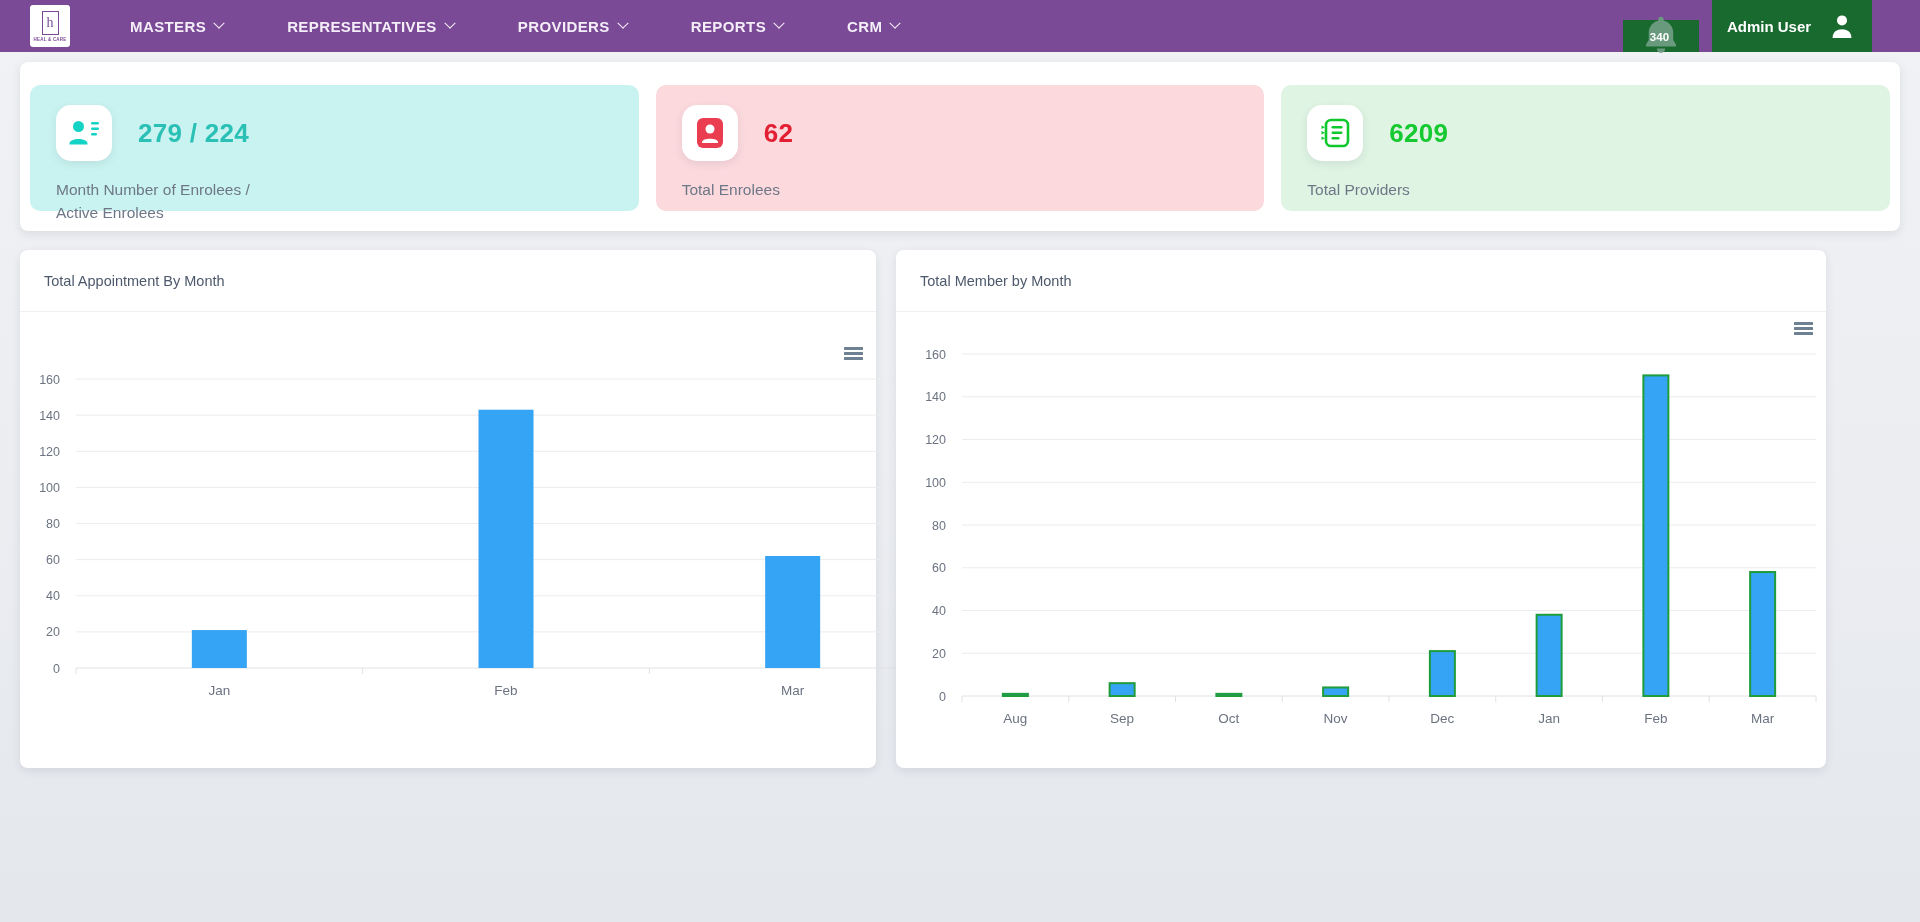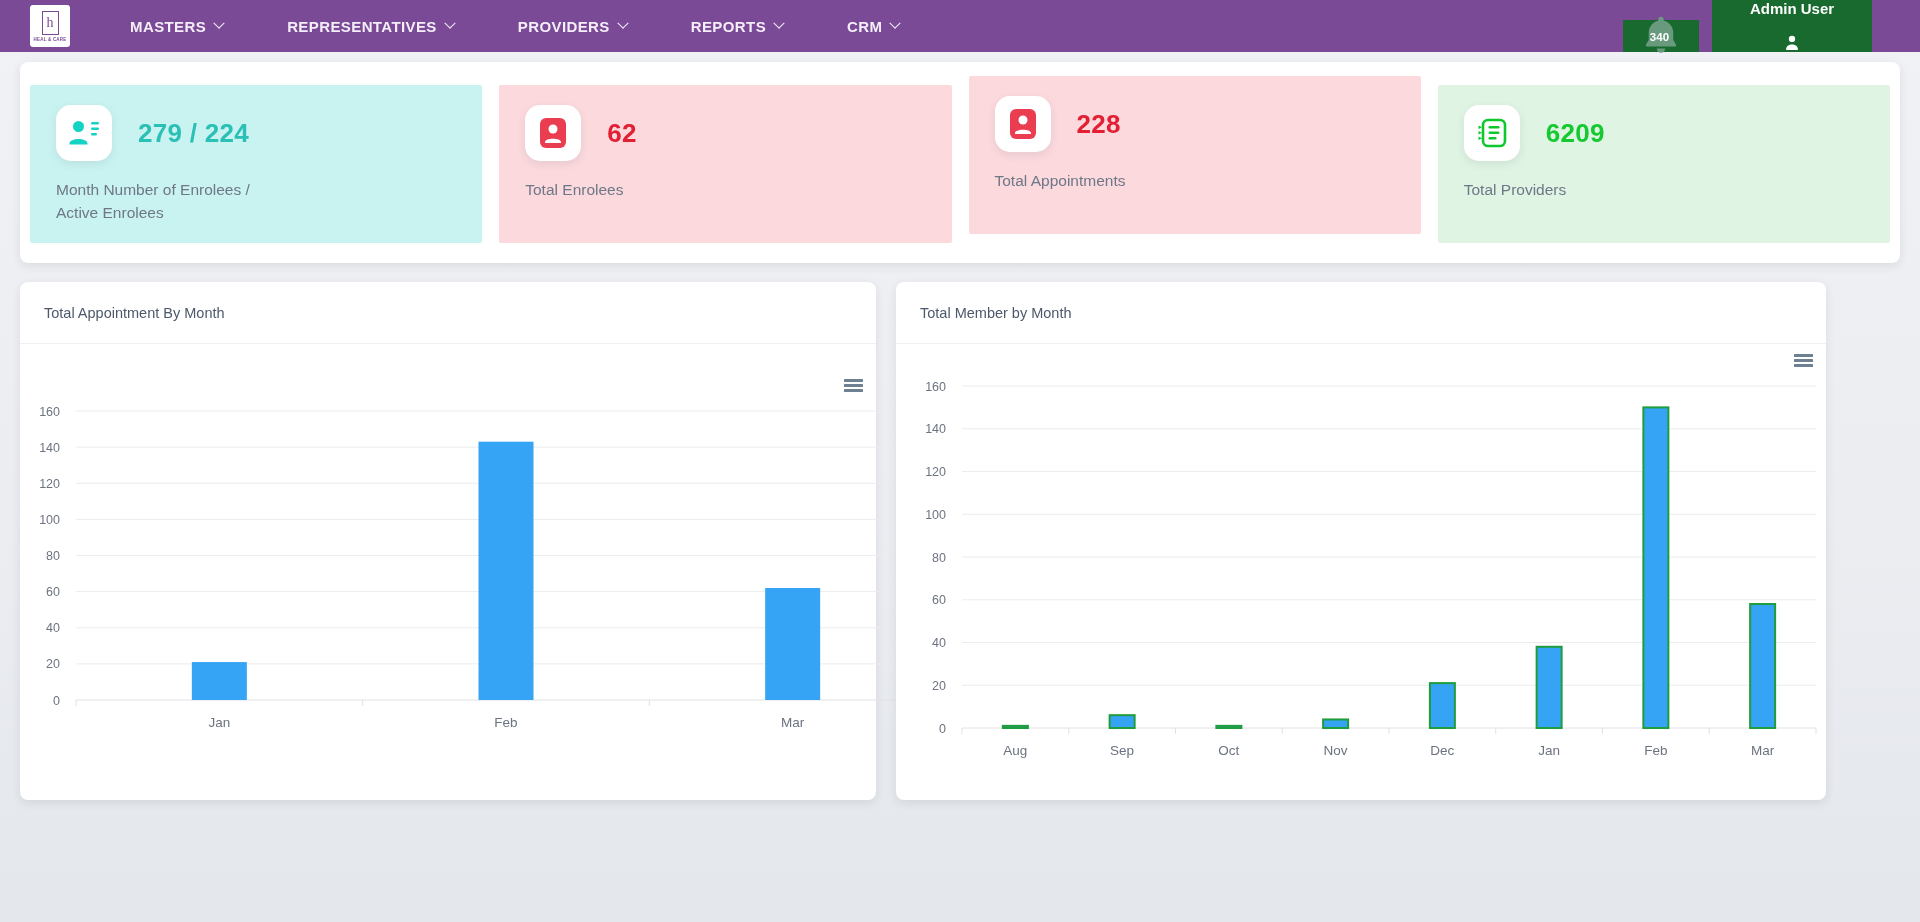--- a/index.html
+++ b/index.html
@@ -16,27 +16,27 @@
   .logo-sub { font-size:4.5px; color:#7b4a97; font-weight:bold; letter-spacing:.2px; margin-top:2px; white-space:nowrap; }
   .nav-menu { display:flex; align-items:center; margin-left:60px; gap:64px; }
   .nav-item { display:flex; align-items:center; gap:9px; color:#f4eef8; font-size:15px; font-weight:600;
     letter-spacing:.4px; cursor:pointer; }
   .chev { width:8px; height:8px; border-right:1.6px solid #f4eef8; border-bottom:1.6px solid #f4eef8;
     transform:rotate(45deg) translate(-2px,-2px); }
   .nav-right { margin-left:auto; display:flex; align-items:stretch; gap:13px; margin-right:48px; }
   .bell-box { width:76px; background:#186a2f; display:flex; align-items:center; justify-content:center; position:relative; cursor:pointer;margin-top:20px; }
   .bell-count { position:absolute; left:50%; top:54%; transform:translate(-58%,-50%); color:#fff;
     font-size:11.5px; font-weight:bold; }
-  .user-box { width:160px; background:#186a2f; display:flex; align-items:center; justify-content:center; gap:16px; cursor:pointer;flex-direction:column; }
+  .user-box { width:160px; background:#186a2f; display:flex; align-items:center; justify-content:center; gap:16px; cursor:pointer; }
   .user-name { color:#fff; font-size:15px; font-weight:bold; }
 
   
   .stats-panel { margin:10px 20px 0 20px; background:#fff; border-radius:8px;
     box-shadow:0 3px 10px rgba(40,50,70,.10); padding:23px 10px 20px 10px; display:flex; gap:17px; }
-  .stat-card { flex:1; height:158px; border-radius:2px; padding:20px 26px; position:relative; }
+  .stat-card { flex:1; height:126px; border-radius:10px; padding:20px 26px; position:relative; }
   .stat-card.up { transform:translateY(-9px); }
   .theme-teal  { background:#c9f3f0; }
   .theme-pink  { background:#fbd9dd; }
   .theme-green { background:#dff4e3; }
   .stat-top { display:flex; align-items:center; gap:26px; }
   .icon-box { width:56px; height:56px; background:#fff; border-radius:15px;
     box-shadow:0 3px 8px rgba(60,70,90,.10); display:flex; align-items:center; justify-content:center; }
   .stat-value { font-size:26px; font-weight:bold; letter-spacing:.3px; }
   .theme-teal  .stat-value { color:#2ac0b6; }
   .theme-pink  .stat-value { color:#e31f33; }
@@ -135,33 +135,20 @@
           <rect x="1" y="1" width="26" height="30" rx="6" fill="#ea3d50"></rect>
           <circle cx="14" cy="12" r="4.5" fill="#fff"></circle>
           <path d="M6 25c0-4.5 16-4.5 16 0v1H6z" fill="#fff"></path>
         </svg>
       </div>
       <div class="stat-value">62</div>
     </div>
     <div class="stat-label">Total Enrolees</div>
   </div>
 
-  <div class="stat-card theme-pink up">
-    <div class="stat-top">
-      <div class="icon-box">
-        <svg width="28" height="32" viewBox="0 0 28 32">
-          <rect x="1" y="1" width="26" height="30" rx="6" fill="#ea3d50"></rect>
-          <circle cx="14" cy="12" r="4.5" fill="#fff"></circle>
-          <path d="M6 25c0-4.5 16-4.5 16 0v1H6z" fill="#fff"></path>
-        </svg>
-      </div>
-      <div class="stat-value">228</div>
-    </div>
-    <div class="stat-label">Total Appointments</div>
-  </div>
 
   <div class="stat-card theme-green">
     <div class="stat-top">
       <div class="icon-box">
         <svg width="32" height="32" viewBox="0 0 32 32">
           <rect x="7" y="3" width="22" height="26" rx="5" fill="none" stroke="#0fc82d" stroke-width="2.6"></rect>
           <rect x="12.5" y="9" width="11" height="2.4" rx="1.2" fill="#0fc82d"></rect>
           <rect x="12.5" y="14.5" width="11" height="2.4" rx="1.2" fill="#0fc82d"></rect>
           <rect x="12.5" y="20" width="8" height="2.4" rx="1.2" fill="#0fc82d"></rect>
           <path d="M2.5 8.5l3.5 1.8-3.5 1.8z" fill="#0fc82d"></path>

